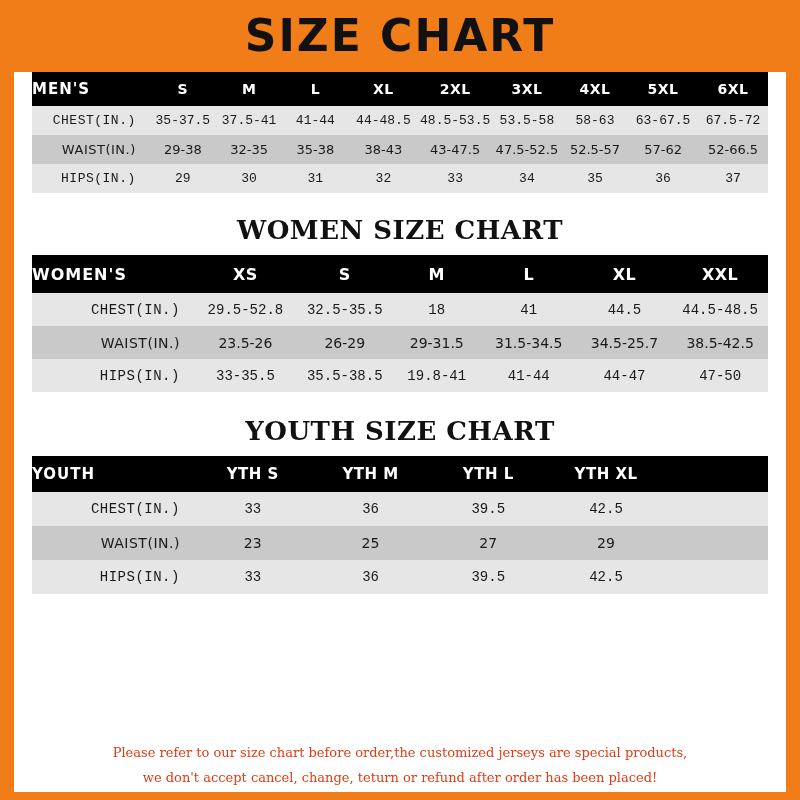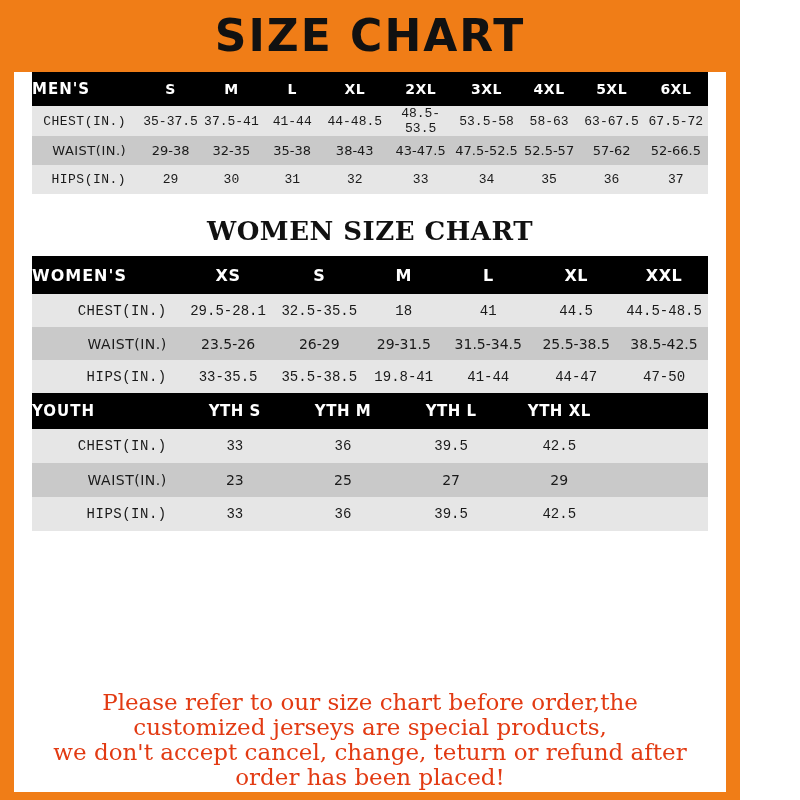--- a/index.html
+++ b/index.html
@@ -8,21 +8,21 @@
   }
   body {
     width: 800px;
     height: 800px;
     background: #ffffff;
     font-family: "DejaVu Sans", sans-serif;
     overflow: hidden;
   }
   .page {
     position: relative;
-    width: 740px;
+    width: 800px;
     height: 800px;
     box-sizing: border-box;
     border-left: 14px solid #f07d17;
     border-right: 14px solid #f07d17;
     background: #ffffff;
   }
   .banner {
     height: 72px;
     background: #f07d17;
     display: flex;
@@ -106,21 +106,21 @@
     position: absolute;
     left: 14px;
     right: 14px;
     bottom: 0;
     padding: 6px 16px 10px 16px;
     box-sizing: border-box;
   }
   .footer-line {
     color: #e23a12;
     font-family: "DejaVu Serif", serif;
-    font-size: 23px;
+    font-size: 13px;
     line-height: 25px;
     text-align: center;
   }
   .bottom-strip {
     position: absolute;
     left: 0; right: 0; bottom: 0;
     height: 8px;
     background: #f07d17;
   }
 </style>
@@ -216,48 +216,49 @@
         <th class="first">WOMEN'S</th>
         <th>XS</th>
         <th>S</th>
         <th>M</th>
         <th>L</th>
         <th>XL</th>
         <th>XXL</th>
       </tr>
       <tr class="data-row row-light">
         <td class="first">CHEST(IN.)</td>
-        <td>29.5-28.1</td>
+        <td>29.5-52.8</td>
         <td>32.5-35.5</td>
         <td>18</td>
         <td>41</td>
         <td>44.5</td>
         <td>44.5-48.5</td>
       </tr>
       <tr class="data-row row-dark">
         <td class="first">WAIST(IN.)</td>
         <td>23.5-26</td>
         <td>26-29</td>
         <td>29-31.5</td>
         <td>31.5-34.5</td>
-        <td>25.5-38.5</td>
+        <td>34.5-25.7</td>
         <td>38.5-42.5</td>
       </tr>
       <tr class="data-row row-light">
         <td class="first">HIPS(IN.)</td>
         <td>33-35.5</td>
         <td>35.5-38.5</td>
         <td>19.8-41</td>
         <td>41-44</td>
         <td>44-47</td>
         <td>47-50</td>
       </tr>
     </tbody>
       </table>
 
+    <div class="section-title t3-title">YOUTH SIZE CHART</div>
     <table class="size-table youth">
       <colgroup>
         <col style="width:22%">
           <col style="width:16%">
           <col style="width:16%">
           <col style="width:16%">
         <col style="width:16%">
           <col style="width:14%">
       </colgroup>
       <tbody>

